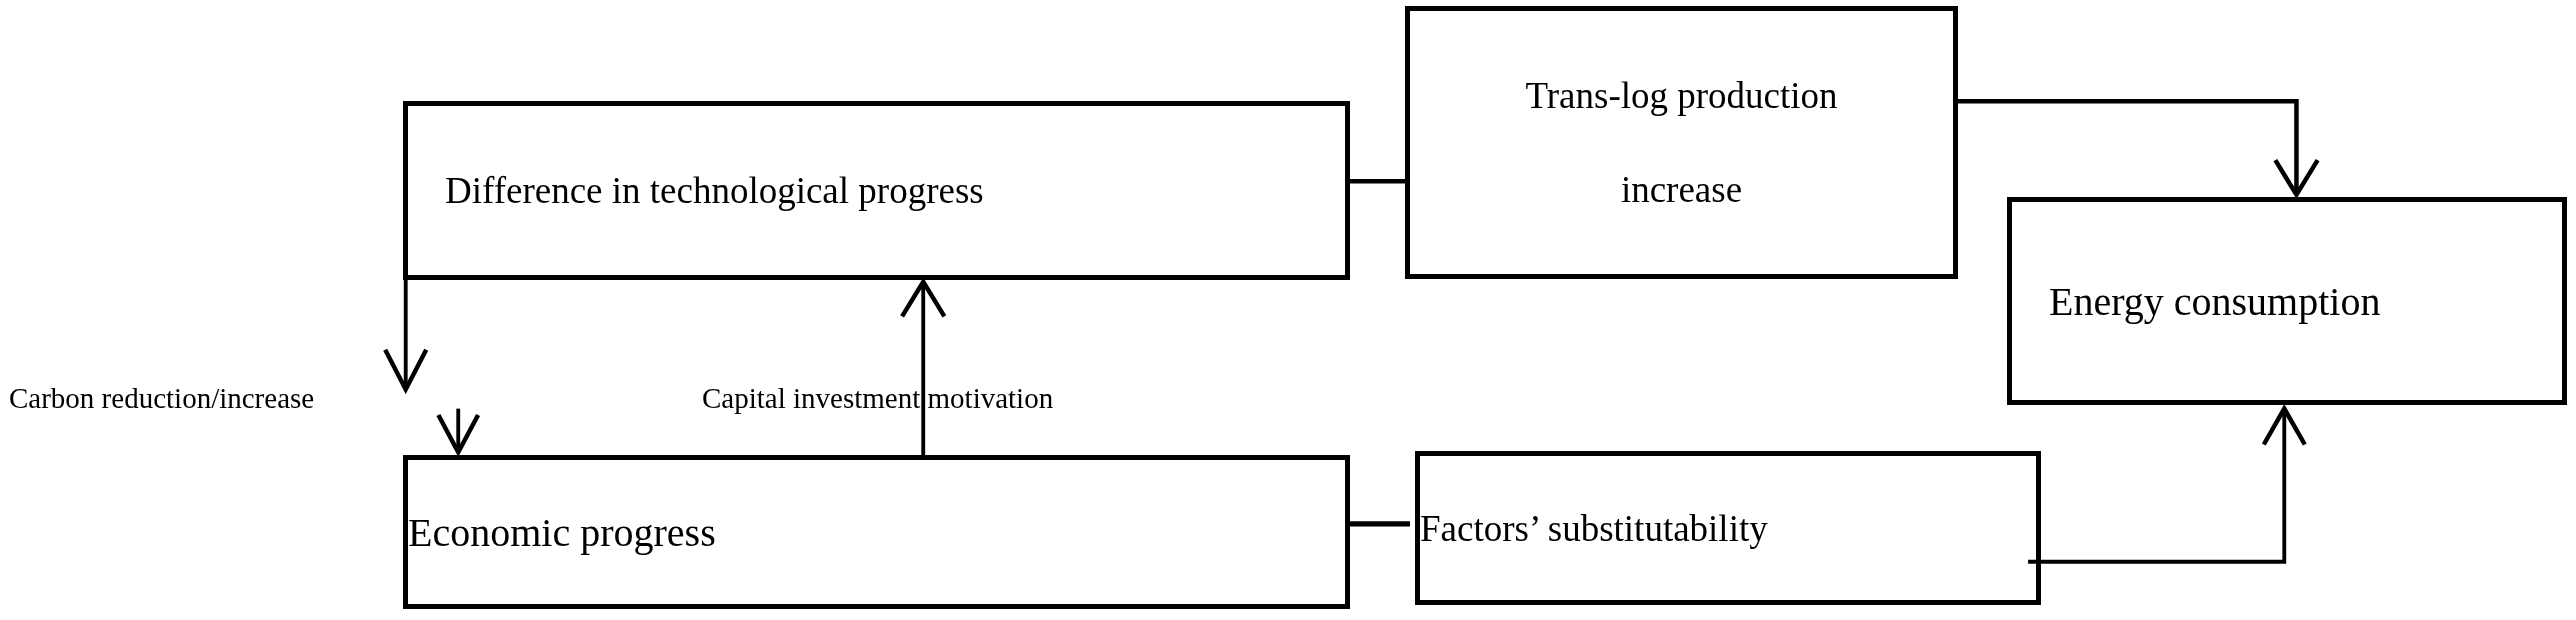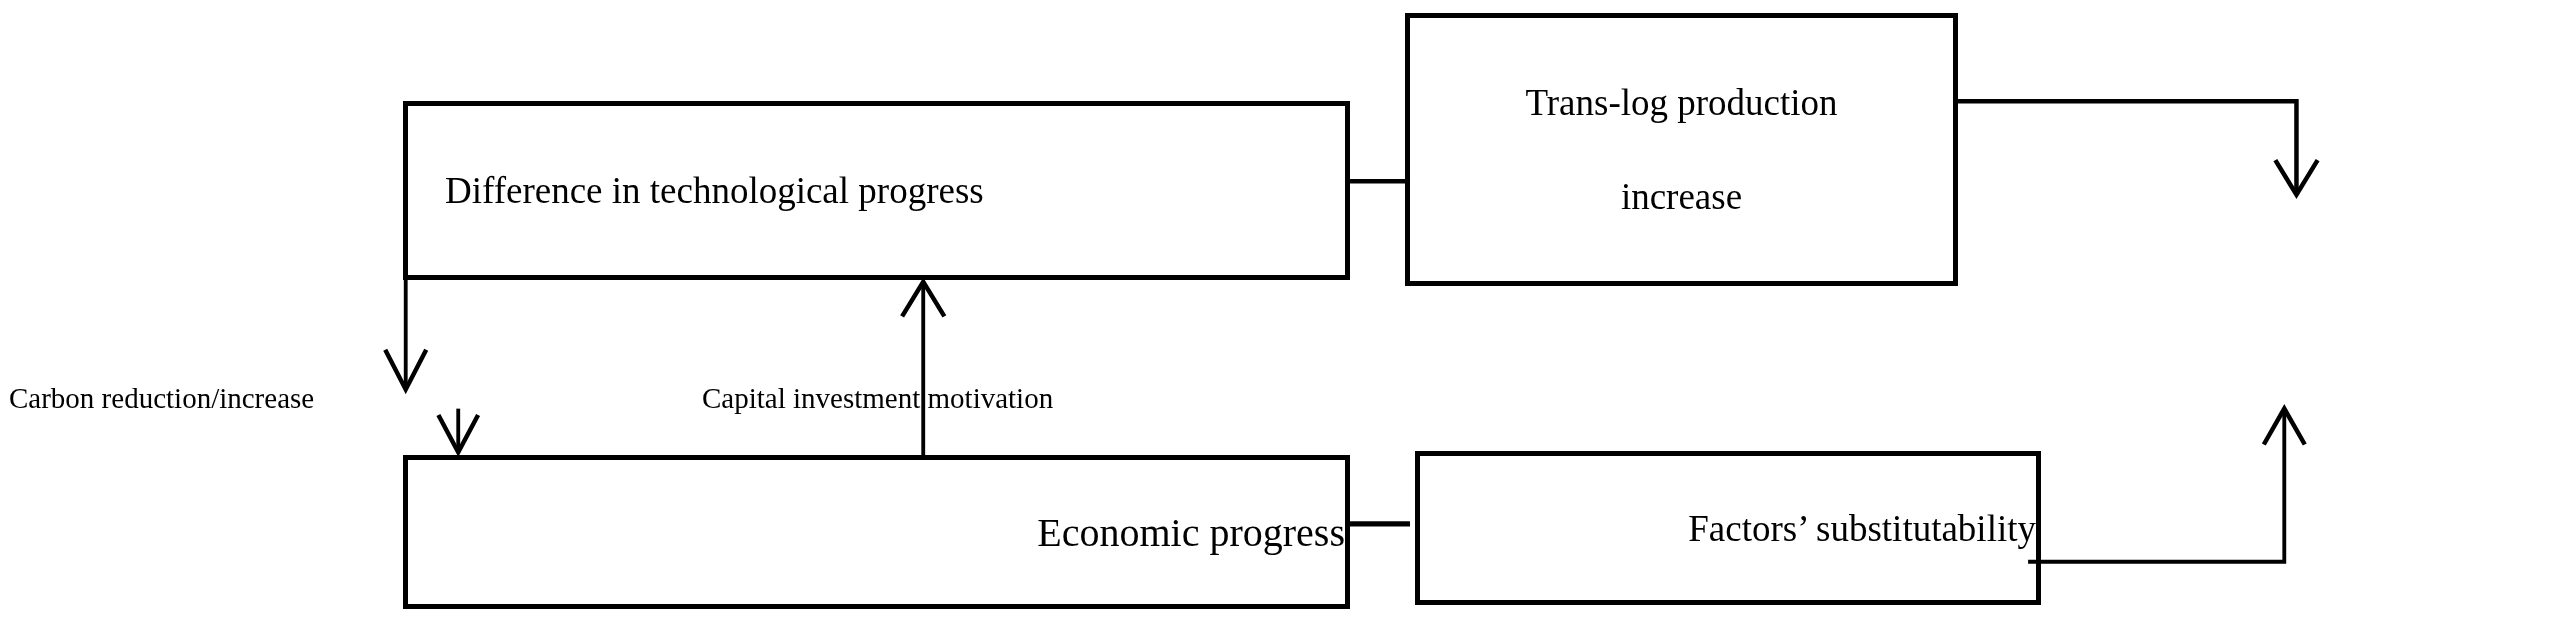--- a/index.html
+++ b/index.html
@@ -23,24 +23,24 @@
     background: #ffffff;
     display: flex;
     align-items: center;
     z-index: 1;
   }
   .box .txt {
     display: block;
     white-space: nowrap;
   }
   .left-align { justify-content: flex-start; text-align: center; }
-  .center-align { justify-content: flex-end; padding-left: 16px; }
+  .center-align { justify-content: flex-start; }
 
   #box-difference { left: 403px; top: 101px; width: 947px; height: 179px; padding-left: 37px; font-size: 37px; }
-  #box-translog   { left: 1405px; top: 13px; width: 553px; height: 273px; font-size: 37px;
+  #box-translog   { left: 1405px; top: 6px; width: 553px; height: 273px; font-size: 37px;
                     flex-direction: column; justify-content: center; row-gap: 51px; text-align: center; }
   #box-energy     { left: 2007px; top: 197px; width: 560px; height: 208px; padding-left: 37px; font-size: 40px; }
   #box-economic   { left: 403px; top: 455px; width: 947px; height: 154px; font-size: 40px; }
   #box-factors    { left: 1407px; top: 451px; width: 626px; height: 154px; font-size: 37px; margin-left: 8px; }
 
   .float-label {
     position: absolute;
     font-size: 29px;
     white-space: nowrap;
     z-index: 2;
@@ -62,20 +62,23 @@
 
   <div class="box left-align" id="box-difference">
     <span class="txt">Difference in technological progress</span>
   </div>
 
   <div class="box" id="box-translog">
     <span class="txt">Trans-log production</span>
     <span class="txt">increase</span>
   </div>
 
+  <div class="box left-align" id="box-energy">
+    <span class="txt">Energy consumption</span>
+  </div>
 
   <div class="box center-align" id="box-economic">
     <span class="txt">Economic progress</span>
   </div>
 
   <div class="box center-align" id="box-factors">
     <span class="txt">Factors’ substitutability</span>
   </div>
 
   <span class="float-label" id="label-carbon">Carbon reduction/increase</span>

